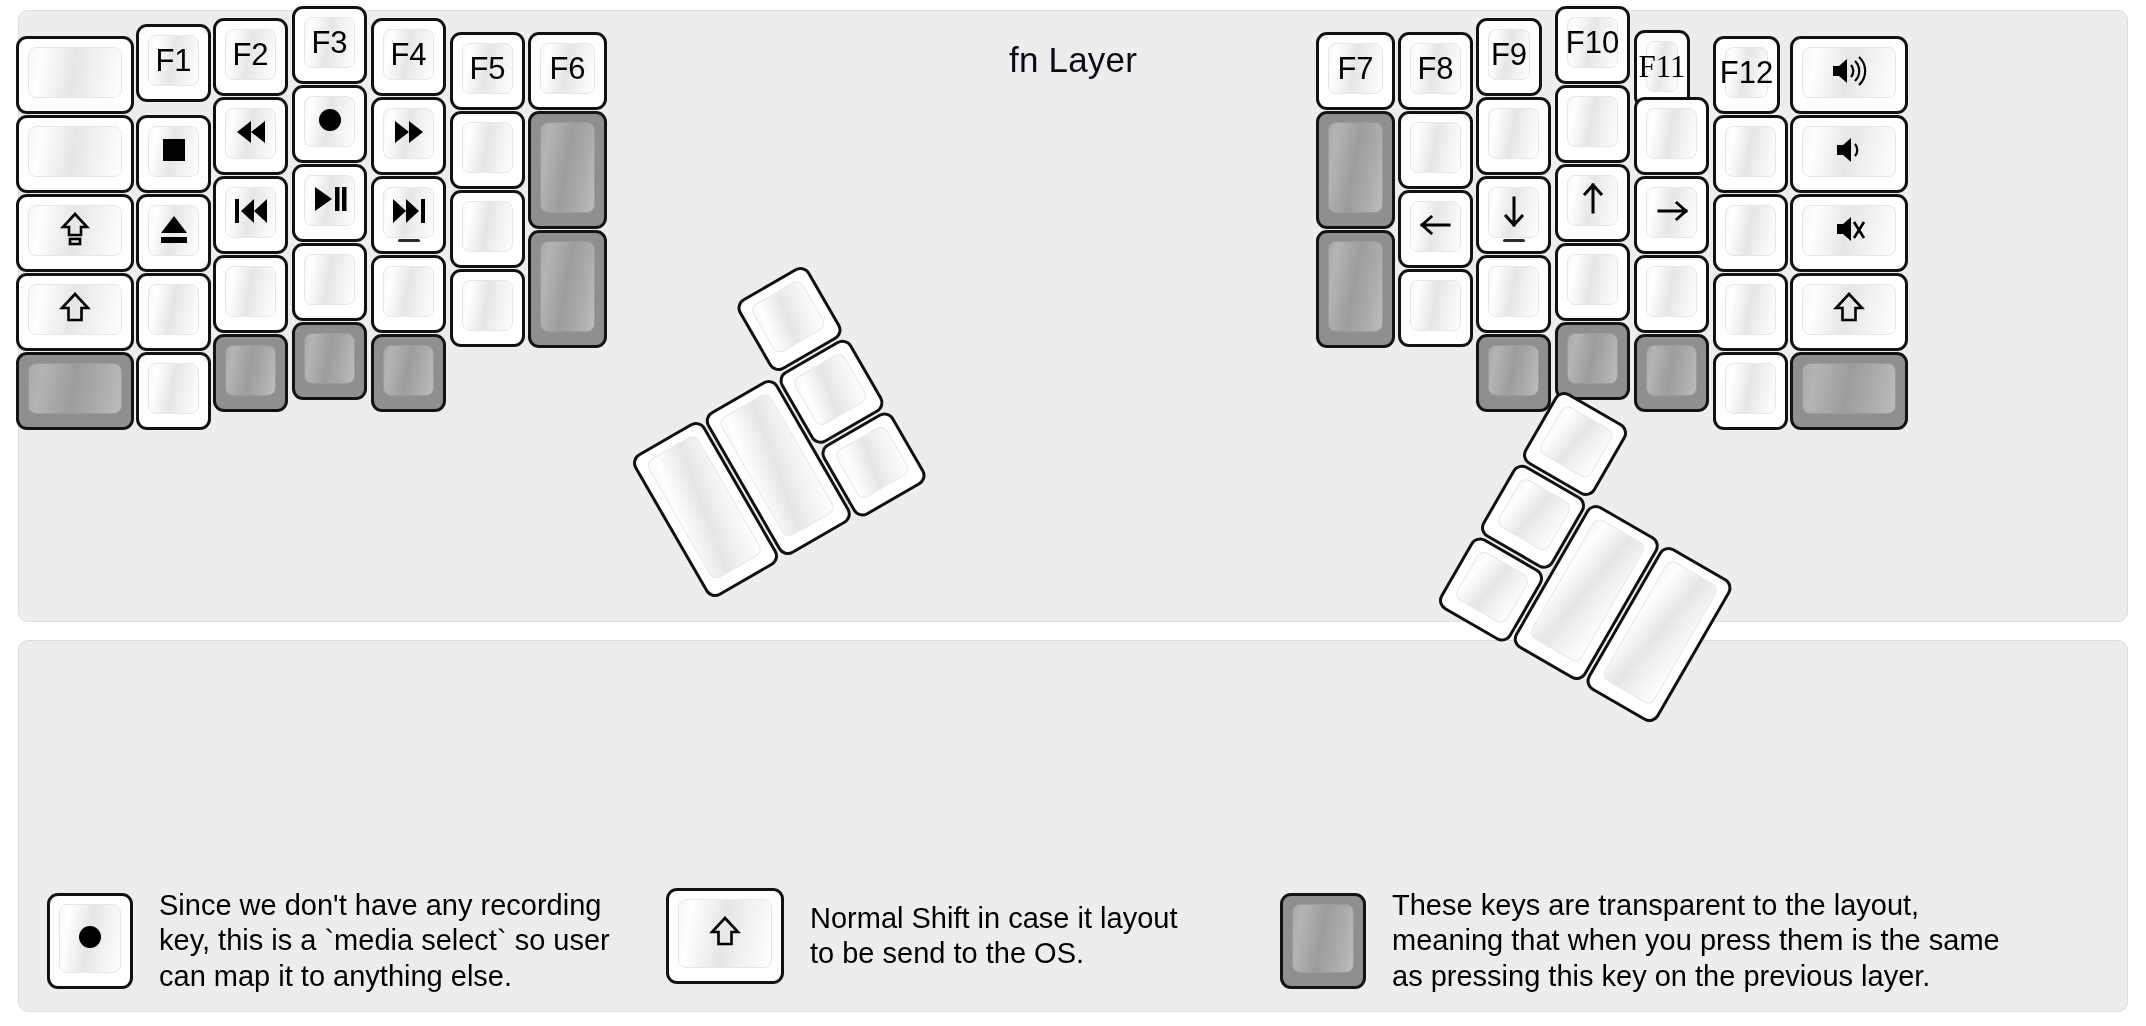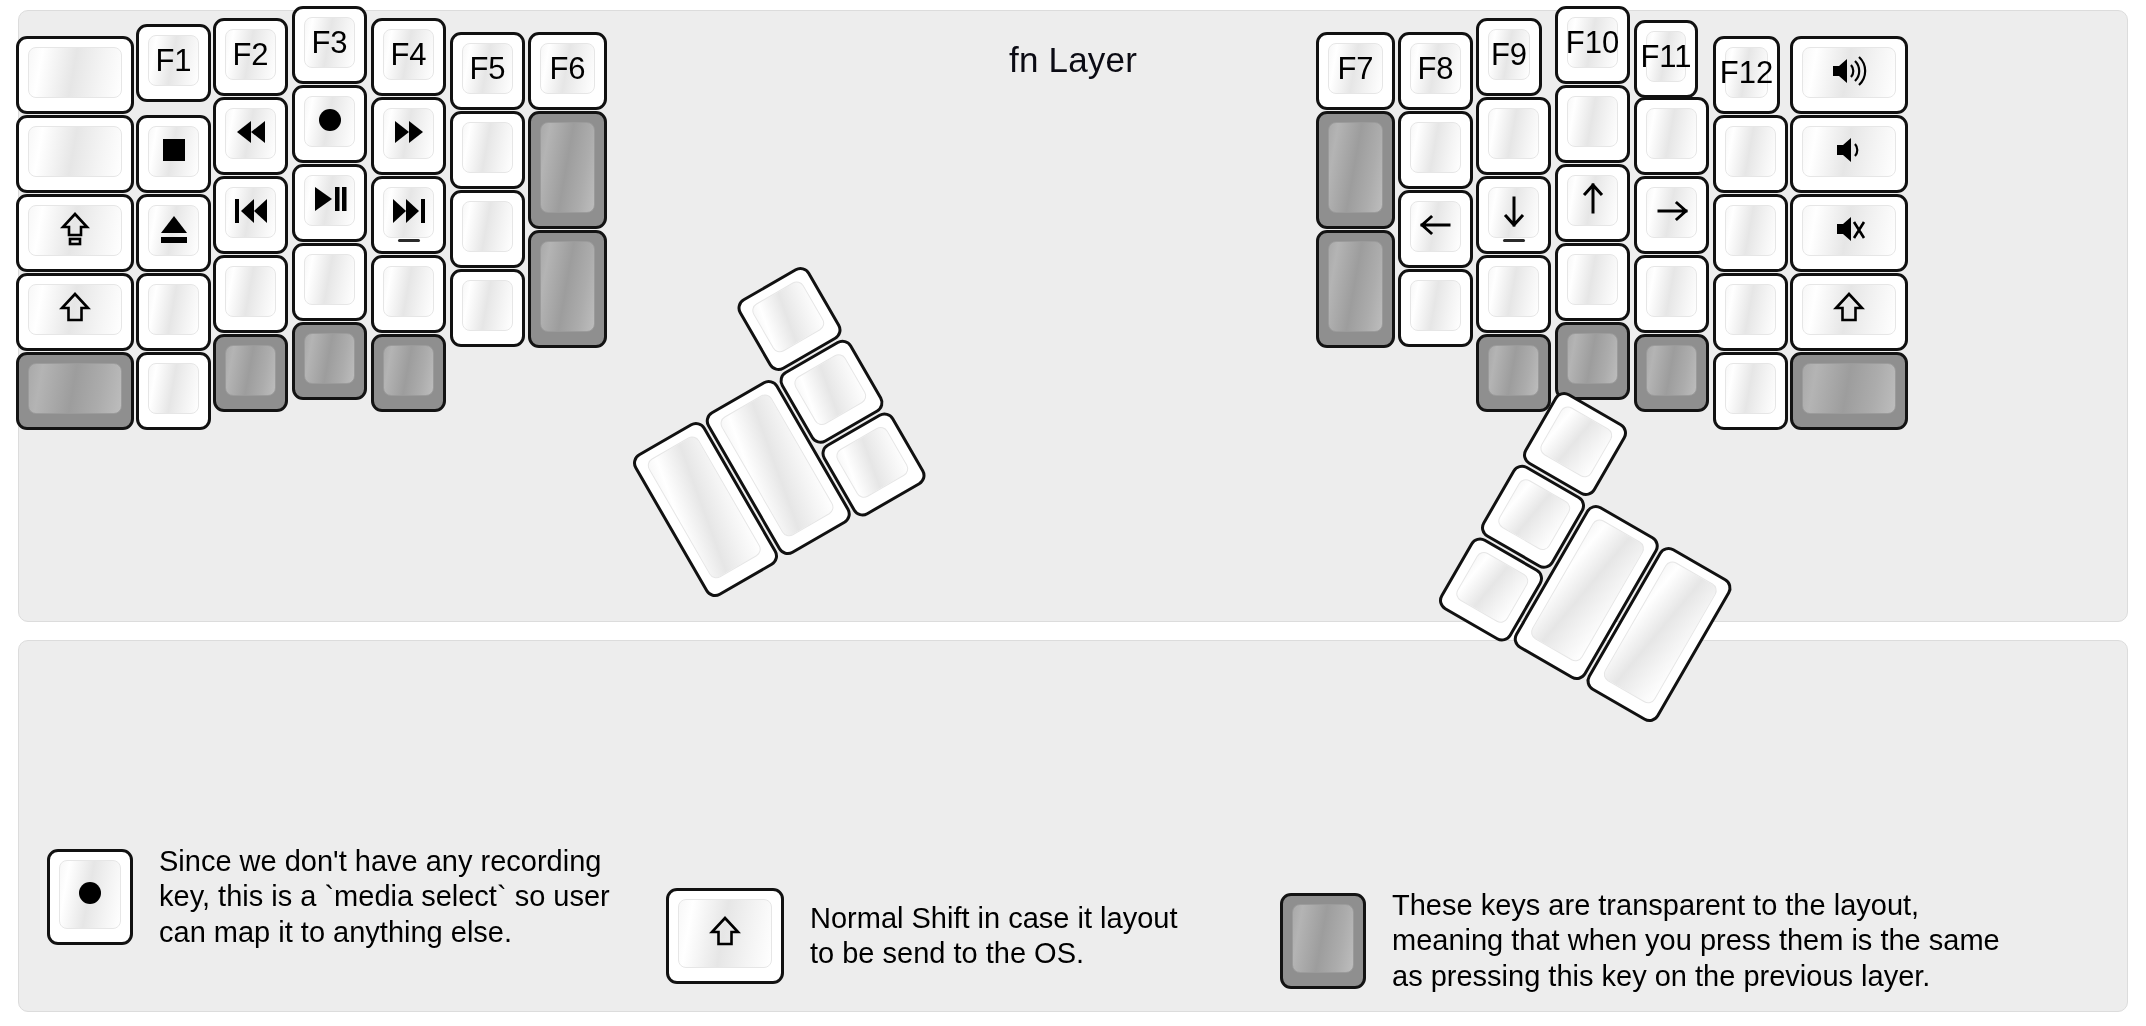--- a/index.html
+++ b/index.html
@@ -344,21 +344,21 @@
               <path d="M20 6 V33 M20 6 L12 15 M20 6 L28 15" fill="none" stroke="#000" stroke-width="3" stroke-linecap="square"></path>
             </svg></span>
         </div>
       </div>
       <div class="key" style="left: 1555px; top: 243px; width: 75px; height: 78px;">
         <div class="face"></div>
       </div>
       <div class="key trans" style="left: 1555px; top: 322px; width: 75px; height: 78px;">
         <div class="face"></div>
       </div>
-      <div class="key" style="left: 1634px; top: 20px; width: 64px; height: 78px;">
+      <div class="key" style="left: 1634px; top: 30px; width: 56px; height: 78px; font-family: Liberation Serif, serif;">
         <div class="face">
           <span class="lbl">F11</span>
         </div>
       </div>
       <div class="key" style="left: 1634px; top: 97px; width: 75px; height: 78px;">
         <div class="face"></div>
       </div>
       <div class="key" style="left: 1634px; top: 176px; width: 75px; height: 78px;">
         <div class="face">
           <span class="glyph"><svg width="40" height="40" viewBox="0 0 40 40" fill="#000">
@@ -437,21 +437,21 @@
         </div>
         <div class="key" style="left: 0px; top: 84px; width: 82px; height: 82px;">
           <div class="face"></div>
         </div>
         <div class="key" style="left: 0px; top: 168px; width: 82px; height: 82px;">
           <div class="face"></div>
         </div>
       </div>
     </div>
   <div id="legend-layer">
-      <div class="legend-item" style="left: 22px; top: 844px; padding-left: 25px;">
+      <div class="legend-item" style="left: 22px; top: 888px; padding-left: 25px;">
         <div class="legend-key" style="width: 86px; height: 96px;">
           <div class="key" style="left: 0px; top: 0px; width: 86px; height: 96px;">
             <div class="face">
               <span class="glyph"><svg width="40" height="40" viewBox="0 0 40 40" fill="#000">
                   <circle cx="20" cy="20" r="11"></circle>
                 </svg></span>
             </div>
           </div>
         </div>
         <div class="legend-text">Since we don't have any recording

